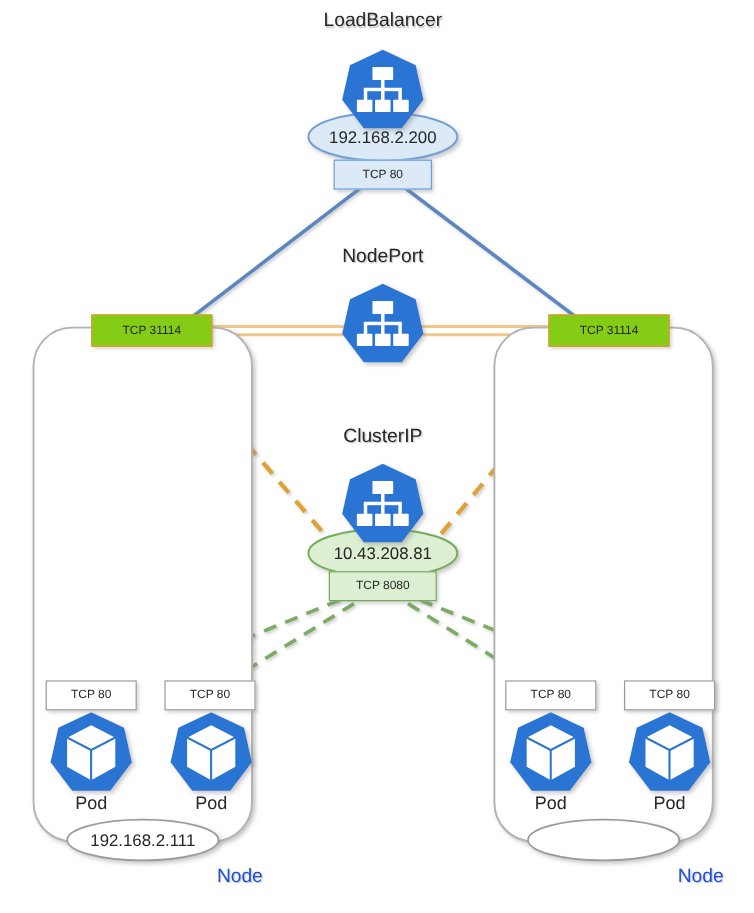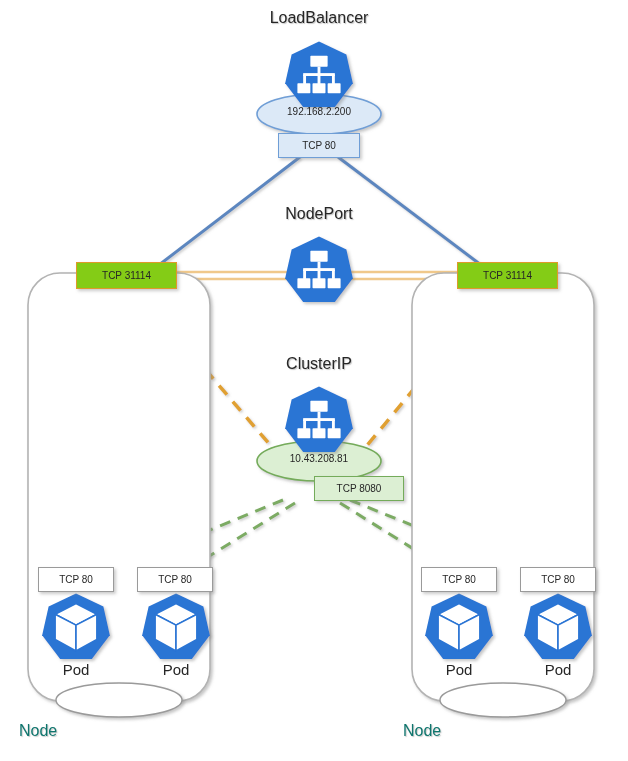--- a/index.html
+++ b/index.html
@@ -40,21 +40,21 @@
   .title-label {
     position: absolute;
     font-size: 16px;
     color: #262626;
     text-align: center;
     white-space: nowrap;
     text-shadow: 1px 1px 1px rgba(150,150,150,0.55);
   }
   .ip-text {
     position: absolute;
-    font-size: 10px;
+    font-size: 14px;
     color: #262626;
     text-align: center;
     white-space: nowrap;
     line-height: 1;
   }
   .port-box {
     position: absolute;
     box-sizing: border-box;
     font-size: 10px;
     line-height: 1;
@@ -77,23 +77,23 @@
     background: #dcefd3;
     border: 1.5px solid #74ab5a;
   }
   .port-white {
     background: #ffffff;
     border: 1px solid #9a9a9a;
   }
   .node-caption {
     position: absolute;
     font-size: 16px;
-    text-align: left;
-    white-space: nowrap;
-    color: #0f766e;
+    text-align: right;
+    white-space: nowrap;
+    color: #1d4ed8;
     text-shadow: 1px 1px 1px rgba(150,150,150,0.5);
   }
   .pod-caption {
     position: absolute;
     font-size: 15px;
     text-align: center;
     white-space: nowrap;
     color: #262626;
   }
 </style>
@@ -186,26 +186,27 @@
     <div class="title-label" style="left:219px; top:9px; width:200px;">LoadBalancer</div>
     <div class="ip-text" style="left:219px; top:107px; width:200px;">192.168.2.200</div>
     <div class="port-box port-blue" style="left:278px; top:133px; width:82px; height:25px;">TCP 80</div>
 
     <div class="title-label" style="left:219px; top:205px; width:200px;">NodePort</div>
     <div class="port-box port-orange" style="left:76px; top:262px; width:101px; height:27px;">TCP 31114</div>
     <div class="port-box port-orange" style="left:457px; top:262px; width:101px; height:27px;">TCP 31114</div>
 
     <div class="title-label" style="left:219px; top:355px; width:200px;">ClusterIP</div>
     <div class="ip-text" style="left:219px; top:454px; width:200px;">10.43.208.81</div>
-    <div class="port-box port-green" style="left:274px; top:476px; width:90px; height:25px;margin-left:40px;">TCP 8080</div>
+    <div class="port-box port-green" style="left:274px; top:476px; width:90px; height:25px;">TCP 8080</div>
 
     <div class="port-box port-white" style="left:38px; top:567px; width:76px; height:25px;">TCP 80</div>
     <div class="port-box port-white" style="left:137px; top:567px; width:76px; height:25px;">TCP 80</div>
     <div class="pod-caption" style="left:26px; top:661px; width:100px;">Pod</div>
     <div class="pod-caption" style="left:126px; top:661px; width:100px;">Pod</div>
+    <div class="ip-text" style="left:19px; top:693px; width:200px;">192.168.2.111</div>
     <div class="node-caption" style="left:19px; top:722px; width:200px;">Node</div>
 
     <div class="port-box port-white" style="left:421px; top:567px; width:76px; height:25px;">TCP 80</div>
     <div class="port-box port-white" style="left:520px; top:567px; width:76px; height:25px;">TCP 80</div>
     <div class="pod-caption" style="left:409px; top:661px; width:100px;">Pod</div>
     <div class="pod-caption" style="left:508px; top:661px; width:100px;">Pod</div>
     <div class="node-caption" style="left:403px; top:722px; width:200px;">Node</div>
 
   </div>
 </div>

